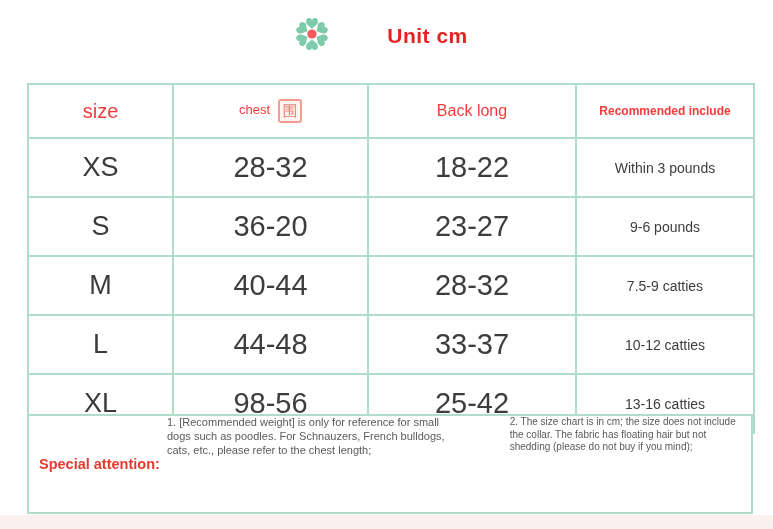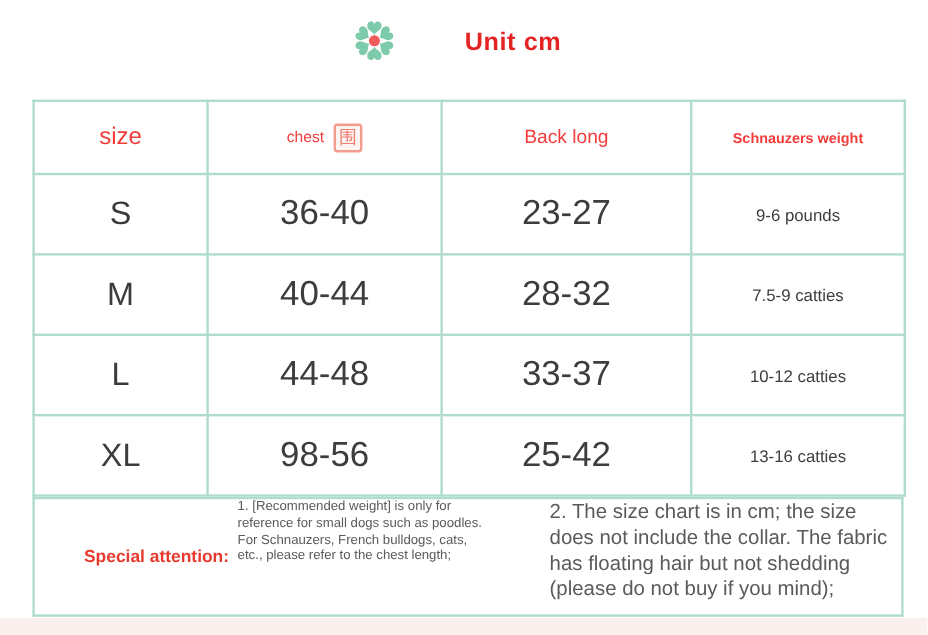--- a/index.html
+++ b/index.html
@@ -45,29 +45,29 @@
   tr.data-row:first-of-type .cell-weight{font-size:12px;}
   
   .notes-box{
     position:absolute;left:27px;top:414px;width:726px;height:100px;
     border:2px solid #b0ddca;box-sizing:border-box;
     display:flex;align-items:stretch;background:#fff;
   }
   .notes-label{
     width:128px;display:flex;align-items:center;
     padding-left:10px;flex-shrink:0;
-    color:#e8392f;font-size:14.5px;font-weight:600;margin-left:31px;
+    color:#e8392f;font-size:14.5px;font-weight:600;
   }
   .notes-list{
     flex:1;display:flex;justify-content:center;
     gap:10px;padding-right:6px;color:#5a5a5a;
   }
   .note-item{line-height:1.25;}
   .note-1{font-size:11px;}
-  .note-2{font-size:17px;margin-left:40px;}
+  .note-2{font-size:10px;margin-left:40px;}
   .note-3{font-size:10px;}
   
   .bottom-strip{
     position:absolute;left:0;bottom:0;width:773px;height:14px;
     background:#faf0ee;
   }
 </style>
 </head>
 <body>
 
@@ -103,25 +103,31 @@
     <col style="width:145px">
       <col style="width:195px">
       <col style="width:208px">
       <col style="width:178px">
   </colgroup>
   <tbody>
       <tr class="head-row">
     <th class="h-size"><span>size</span></th>
     <th class="h-chest"><span>chest</span><span class="stamp">围</span></th>
     <th class="h-back"><span>Back long</span></th>
-    <th class="h-weight"><span>Schnauzers weight</span></th>
+    <th class="h-weight"><span>Recommended include</span></th>
+  </tr>
+  <tr class="data-row">
+    <td class="cell-size">XS</td>
+    <td class="cell-num">28-32</td>
+    <td class="cell-num">18-22</td>
+    <td class="cell-weight">Within 3 pounds</td>
   </tr>
   <tr class="data-row">
     <td class="cell-size">S</td>
-    <td class="cell-num">36-40</td>
+    <td class="cell-num">36-20</td>
     <td class="cell-num">23-27</td>
     <td class="cell-weight">9-6 pounds</td>
   </tr>
   <tr class="data-row">
     <td class="cell-size">M</td>
     <td class="cell-num">40-44</td>
     <td class="cell-num">28-32</td>
     <td class="cell-weight">7.5-9 catties</td>
   </tr>
   <tr class="data-row">

